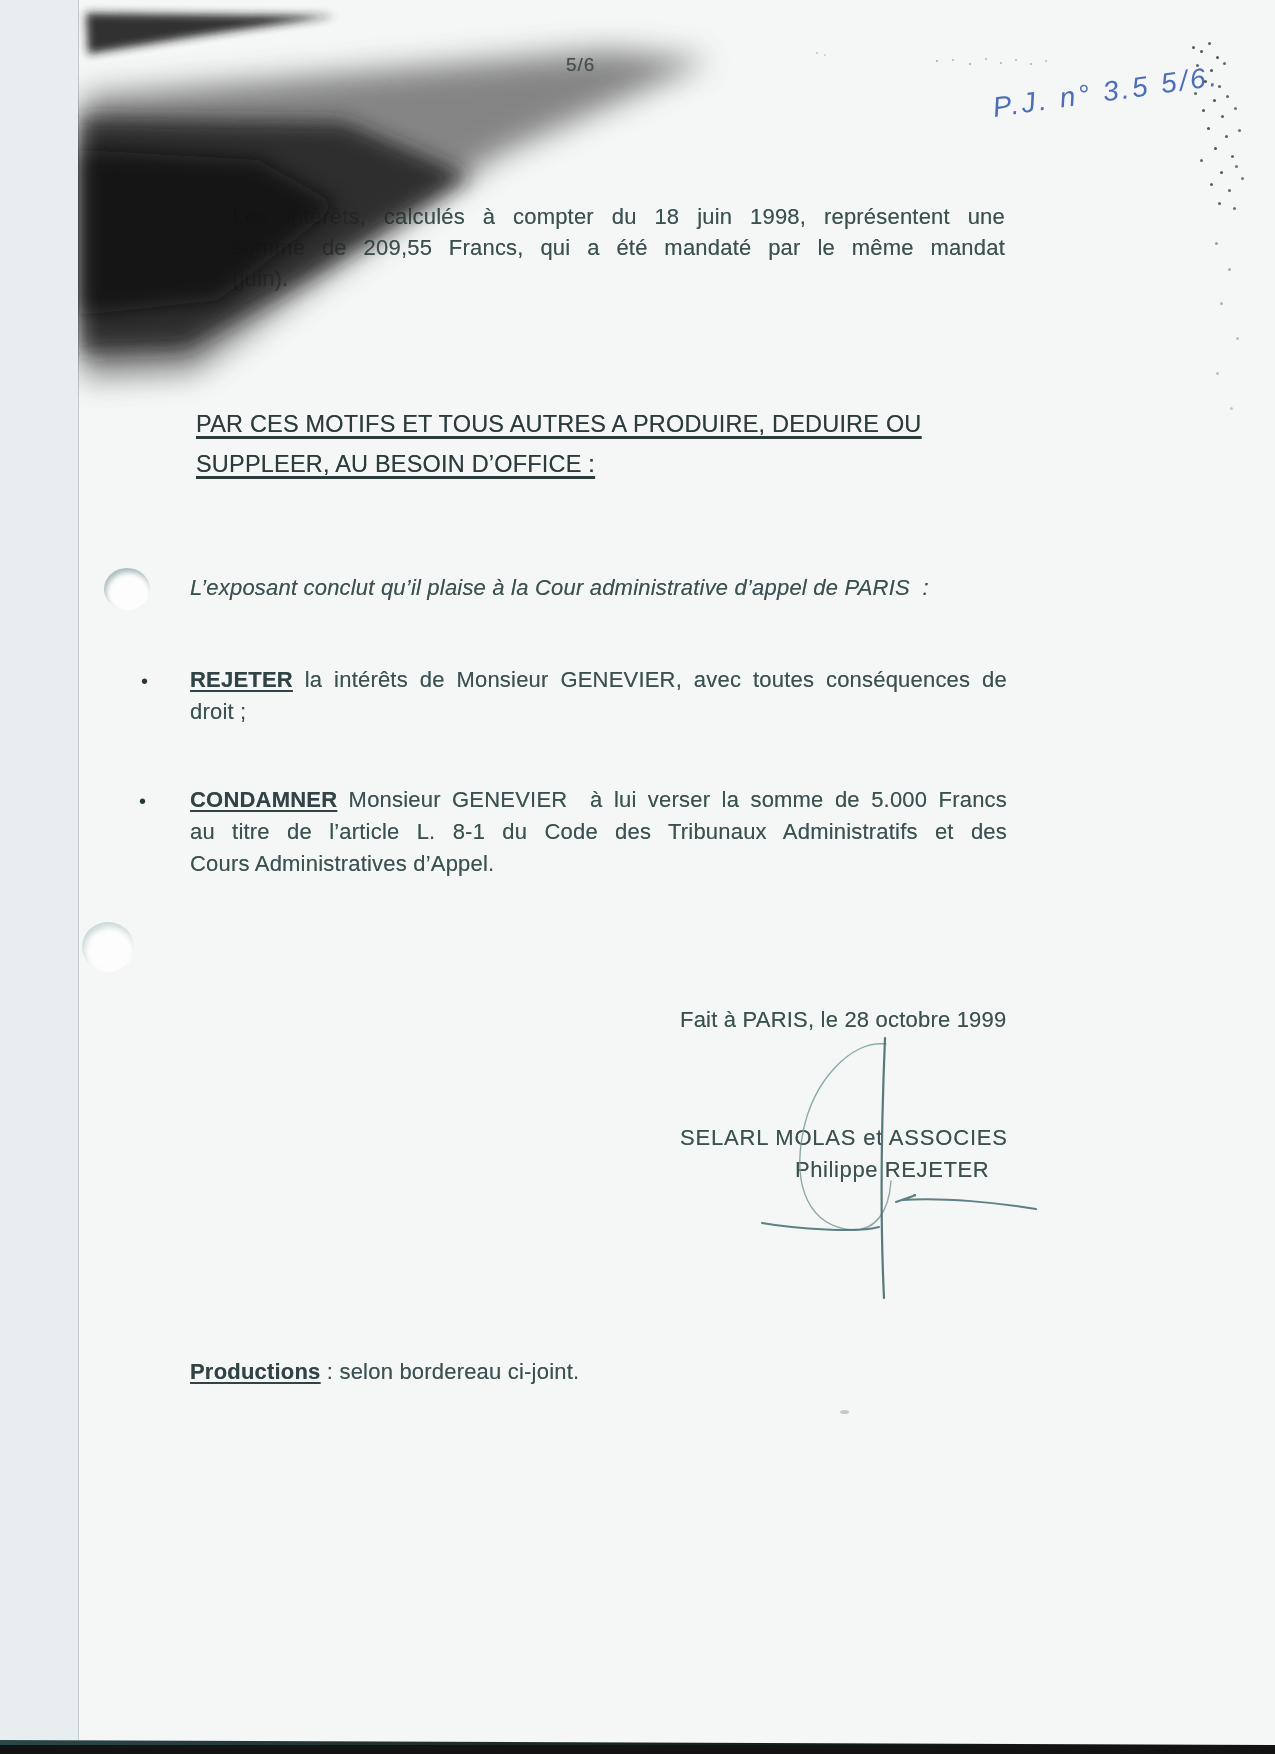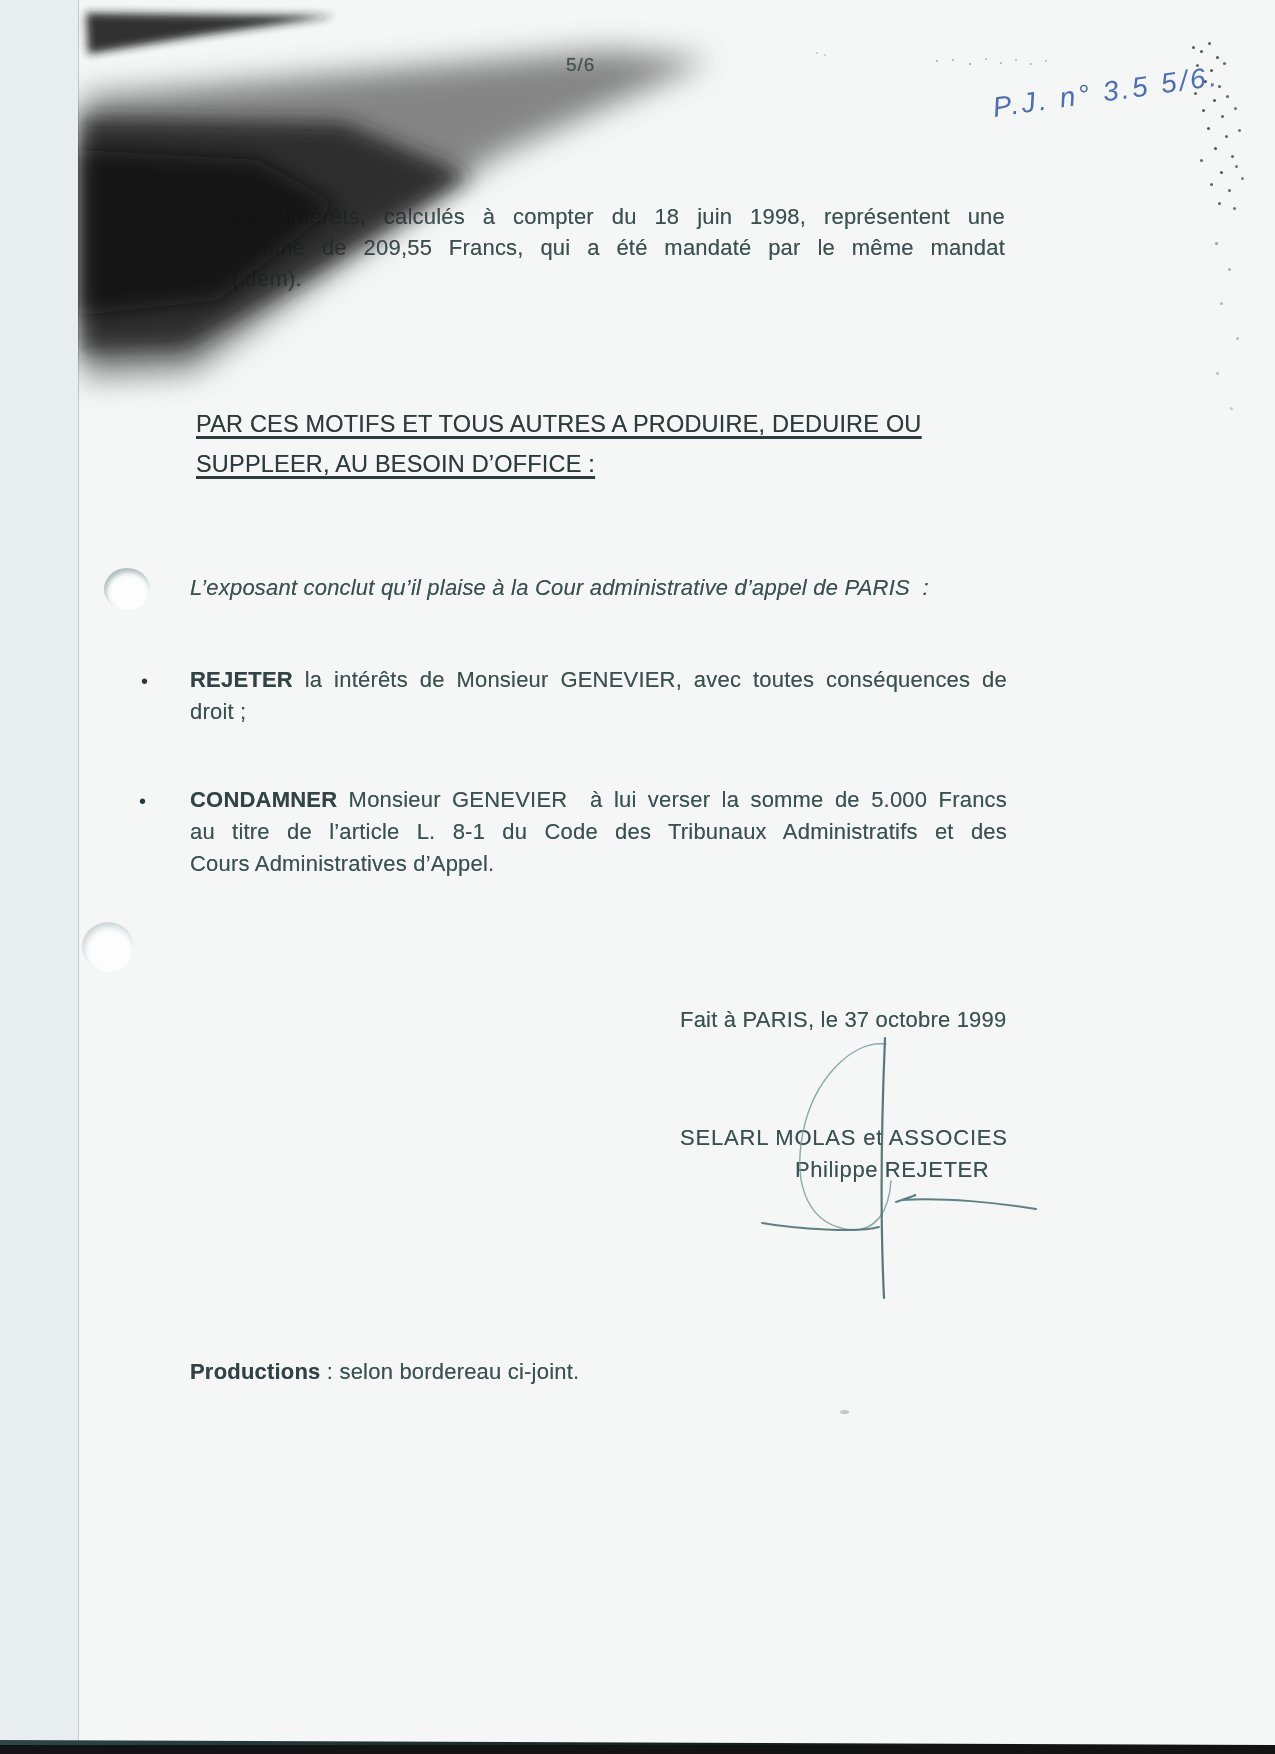--- a/index.html
+++ b/index.html
@@ -9,21 +9,21 @@
     --paper:#f5f6f6;
   }
   html,body{margin:0;padding:0;}
   body{background:#dfe6ea;font-family:"Liberation Sans",sans-serif;}
   .canvas{position:relative;width:1275px;height:1754px;overflow:hidden;background:var(--paper);}
   .margin-strip{position:absolute;left:0;top:0;width:78px;height:1754px;background:#e8edf0;border-right:1px solid rgba(150,165,170,.45);}
   
   .tl{position:absolute;font-size:22px;line-height:1.05;color:var(--ink);letter-spacing:.2px;z-index:2;text-shadow:0 0 .5px rgba(58,81,80,.55);}
   .just{text-align:justify;text-align-last:justify;}
   .nowrap{white-space:nowrap;}
-  .kw{font-weight:bold;text-decoration-thickness:2px;text-underline-offset:3px;color:#314344;}
+  .kw{font-weight:bold;text-decoration:underline;text-decoration-thickness:2px;text-underline-offset:3px;color:#314344;}
   .heading{font-weight:normal;color:var(--ink-dark);font-size:23.5px;letter-spacing:.2px;
            text-decoration:underline;text-decoration-thickness:2.5px;text-underline-offset:4px;
            text-shadow:0 0 .6px rgba(44,59,60,.6);}
   .bullet{position:absolute;font-size:20px;color:#26393a;z-index:2;}
   .pagenum{position:absolute;left:566px;top:54px;font-size:19px;color:#47504f;z-index:5;letter-spacing:1px;text-shadow:0 0 1px rgba(70,80,80,.6);}
   .annotation{position:absolute;left:993px;top:92px;z-index:5;color:var(--blue);
               font-size:28px;font-style:italic;letter-spacing:3px;white-space:nowrap;
               transform:rotate(-8deg);transform-origin:left center;opacity:.92;}
   .smudge{position:absolute;left:78px;top:0;z-index:4;pointer-events:none;}
   .hole{position:absolute;border-radius:50%;background:radial-gradient(circle at 52% 62%, #fdfdfd 52%, #eef2f2 74%, #f5f6f6 100%);z-index:1;}
@@ -59,37 +59,37 @@
 
   <div class="hole hole1"></div>
   <div class="hole hole2"></div>
 
   <div class="pagenum">5/6</div>
 
   <div class="annotation">P.J. n° 3.5 5/6.</div>
 
   <div class="tl just" style="left:232px;top:205px;width:773px;">Les intérêts, calculés à compter du 18 juin 1998, représentent une</div>
   <div class="tl just" style="left:232px;top:236px;width:773px;">somme de 209,55 Francs, qui a été mandaté par le même mandat</div>
-  <div class="tl" style="left:232px;top:267px;">(idem).</div>
+  <div class="tl" style="left:232px;top:267px;">(juin).</div>
 
   <div class="tl heading nowrap" style="left:196px;top:412px;">PAR CES MOTIFS ET TOUS AUTRES A PRODUIRE, DEDUIRE OU</div>
   <div class="tl heading nowrap" style="left:196px;top:452px;">SUPPLEER, AU BESOIN D’OFFICE :</div>
 
   <div class="tl nowrap" style="left:190px;top:576px;font-style:italic;">L’exposant conclut qu’il plaise à la Cour administrative d’appel de PARIS&nbsp; :</div>
 
   <div class="bullet" style="left:141px;top:670px;">•</div>
   <div class="tl just" style="left:190px;top:668px;width:817px;"><span class="kw">REJETER</span><span> la intérêts de Monsieur GENEVIER, avec toutes conséquences de</span></div>
   <div class="tl" style="left:190px;top:700px;">droit ;</div>
 
   <div class="bullet" style="left:139px;top:790px;">•</div>
   <div class="tl just" style="left:190px;top:788px;width:817px;"><span class="kw">CONDAMNER</span><span> Monsieur GENEVIER&nbsp; à lui verser la somme de 5.000 Francs</span></div>
   <div class="tl just" style="left:190px;top:820px;width:817px;">au titre de l’article L. 8-1 du Code des Tribunaux Administratifs et des</div>
   <div class="tl" style="left:190px;top:852px;">Cours Administratives d’Appel.</div>
 
-  <div class="tl nowrap" style="left:680px;top:1008px;">Fait à PARIS, le 37 octobre 1999</div>
+  <div class="tl nowrap" style="left:680px;top:1008px;">Fait à PARIS, le 28 octobre 1999</div>
 
   <div class="tl nowrap" style="left:680px;top:1126px;letter-spacing:.8px;">SELARL MOLAS et ASSOCIES</div>
   <div class="tl nowrap" style="left:795px;top:1158px;letter-spacing:.6px;">Philippe REJETER</div>
 
   <svg class="sig-svg" width="360" height="285" viewBox="0 0 360 285">
     <g fill="none" stroke-linecap="round">
       <path d="M 186,14 C 150,10 113,52 103,102 C 92,158 110,196 152,200 C 175,201 189,182 191,151" stroke="#7fa0a0" stroke-width="1.4" opacity="0.9"></path>
       <path d="M 185,8 C 182,80 180,185 184,268" stroke="#4d7374" stroke-width="2.2" opacity="0.95"></path>
       <path d="M 62,193 C 96,199 160,203 179,197" stroke="#4d7374" stroke-width="2" opacity="0.9"></path>
       <path d="M 196,172 L 216,165 L 202,170 C 243,167 300,173 336,179" stroke="#4d7374" stroke-width="2" opacity="0.9"></path>

